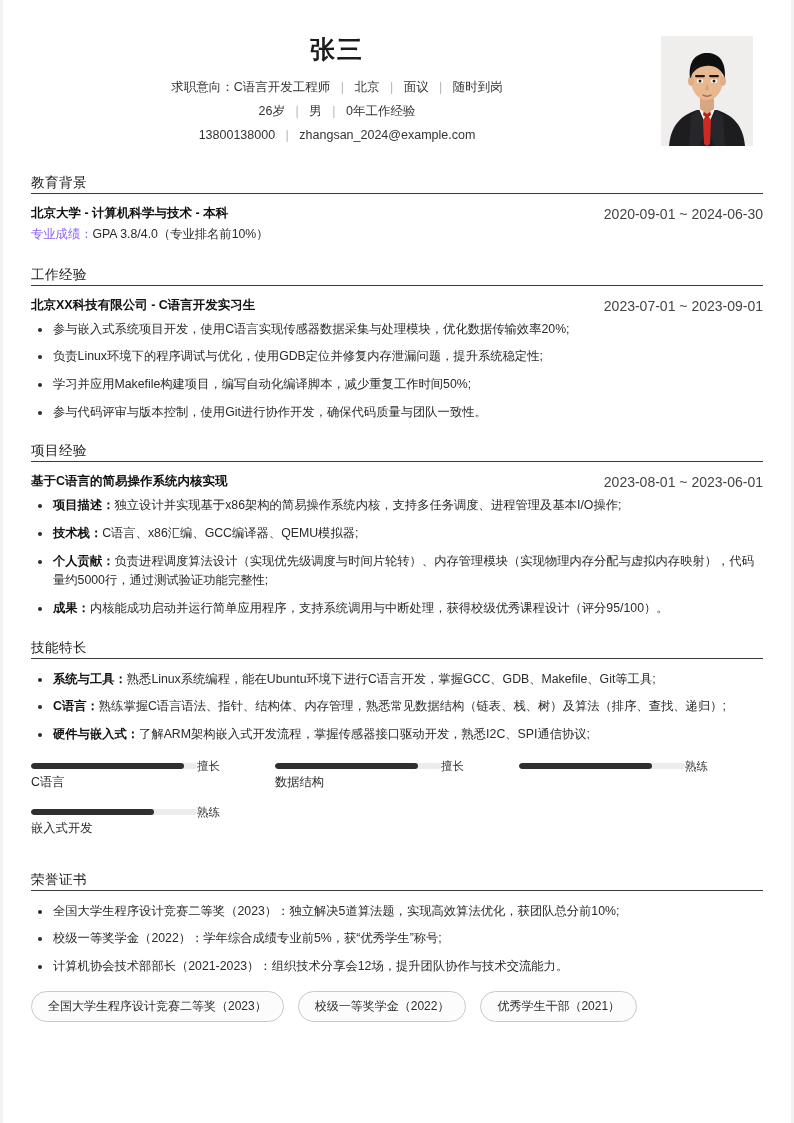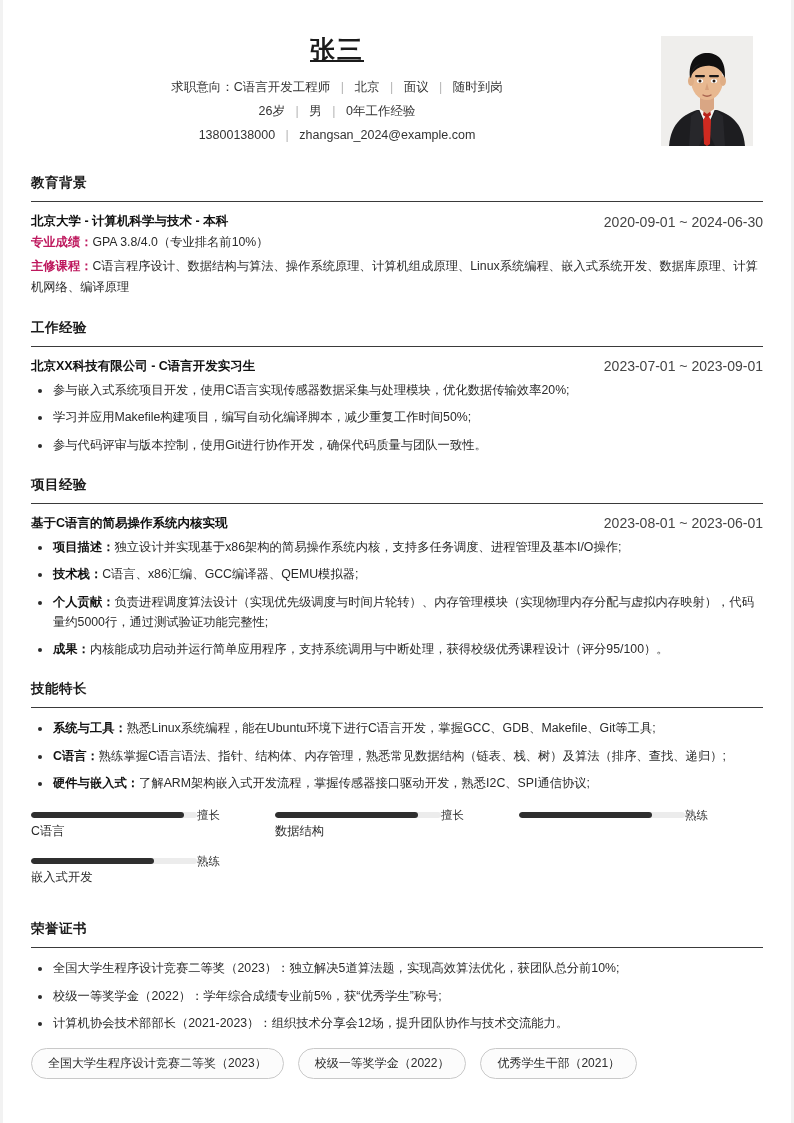--- a/index.html
+++ b/index.html
@@ -33,21 +33,20 @@
     padding-right: 120px;
   }
   .name {
     text-align: center;
     font-size: 25px;
     font-weight: bold;
     letter-spacing: 2px;
     color: #1b1b1b;
     margin: 14px 0 12px 0;
     line-height: 1.2;
-    text-decoration: underline;
   }
   .meta-line {
     text-align: center;
     font-size: 12.5px;
     color: #333;
     line-height: 1.9;
     white-space: nowrap;
   }
   .sep {
     display: inline-block;
@@ -63,51 +62,51 @@
     height: 110px;
     background: #efefef;
     overflow: hidden;
   }
   .avatar svg { display: block; width: 100%; height: 100%; }
 
   
   .section { margin-top: 20px; }
   .section-title {
     font-size: 13.5px;
-    font-weight: bold;
+    font-weight: normal;
     color: #1b1b1b;
-    padding-bottom: 9px;
+    padding-bottom: 1px;
     border-bottom: 1.6px solid #3a3a3a;
     letter-spacing: 0.5px;
   }
   .entry { margin-top: 11px; }
   .entry-head {
     display: flex;
     justify-content: space-between;
-    align-items: center;
+    align-items: flex-end;
     gap: 10px;
   }
   .entry-title {
     font-size: 12.5px;
     font-weight: bold;
     color: #111;
   }
   .entry-date {
     font-size: 14px;
     color: #444;
     white-space: nowrap;
     flex-shrink: 0;
   }
   .kv {
     font-size: 12.3px;
     line-height: 1.75;
     color: #2a2a2a;
     margin-top: 2px;
   }
-  .kv b { font-weight: bold; color: #be185d; }
+  .kv b { font-weight: normal; color: #8b5cf6; }
 
   ul.bullets {
     list-style: none;
     margin: 6px 0 0 0;
     padding: 0;
   }
   ul.bullets > li {
     position: relative;
     padding-left: 22px;
     font-size: 12.3px;
@@ -257,35 +256,33 @@
     <div class="section">
       <div class="section-title">教育背景</div>
       <div class="entry">
         <div class="entry-head">
           <div class="entry-title">北京大学 - 计算机科学与技术 - 本科</div>
           <div class="entry-date">2020-09-01 ~ 2024-06-30</div>
         </div>
         <div class="kv">
           <b>专业成绩：</b><span>GPA 3.8/4.0（专业排名前10%）</span>
         </div>
-        <div class="kv">
-          <b>主修课程：</b><span>C语言程序设计、数据结构与算法、操作系统原理、计算机组成原理、Linux系统编程、嵌入式系统开发、数据库原理、计算机网络、编译原理</span>
-        </div>
       </div>
     </div>
 
     <div class="section">
       <div class="section-title">工作经验</div>
       <div class="entry">
         <div class="entry-head">
           <div class="entry-title">北京XX科技有限公司 - C语言开发实习生</div>
           <div class="entry-date">2023-07-01 ~ 2023-09-01</div>
         </div>
         <ul class="bullets">
           <li>参与嵌入式系统项目开发，使用C语言实现传感器数据采集与处理模块，优化数据传输效率20%;</li>
+          <li>负责Linux环境下的程序调试与优化，使用GDB定位并修复内存泄漏问题，提升系统稳定性;</li>
           <li>学习并应用Makefile构建项目，编写自动化编译脚本，减少重复工作时间50%;</li>
           <li>参与代码评审与版本控制，使用Git进行协作开发，确保代码质量与团队一致性。</li>
         </ul>
       </div>
     </div>
 
     <div class="section">
       <div class="section-title">项目经验</div>
       <div class="entry">
         <div class="entry-head">

